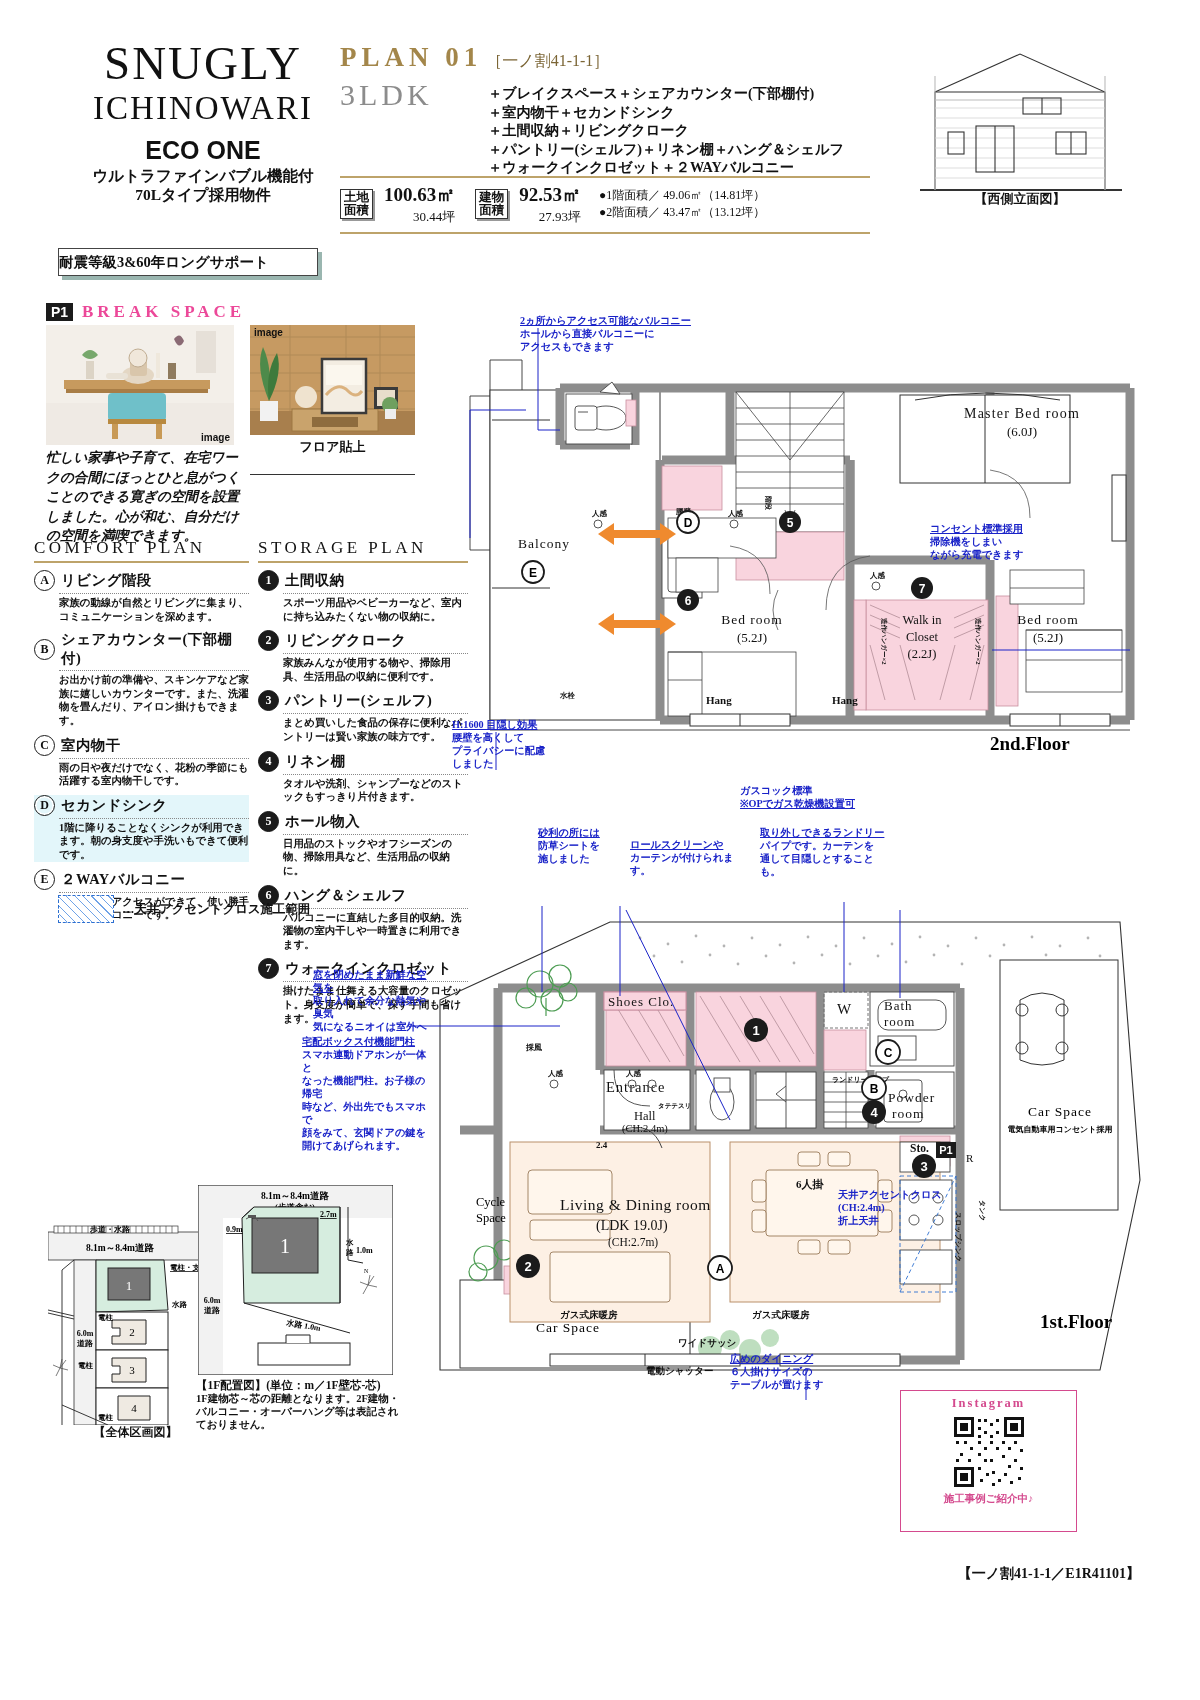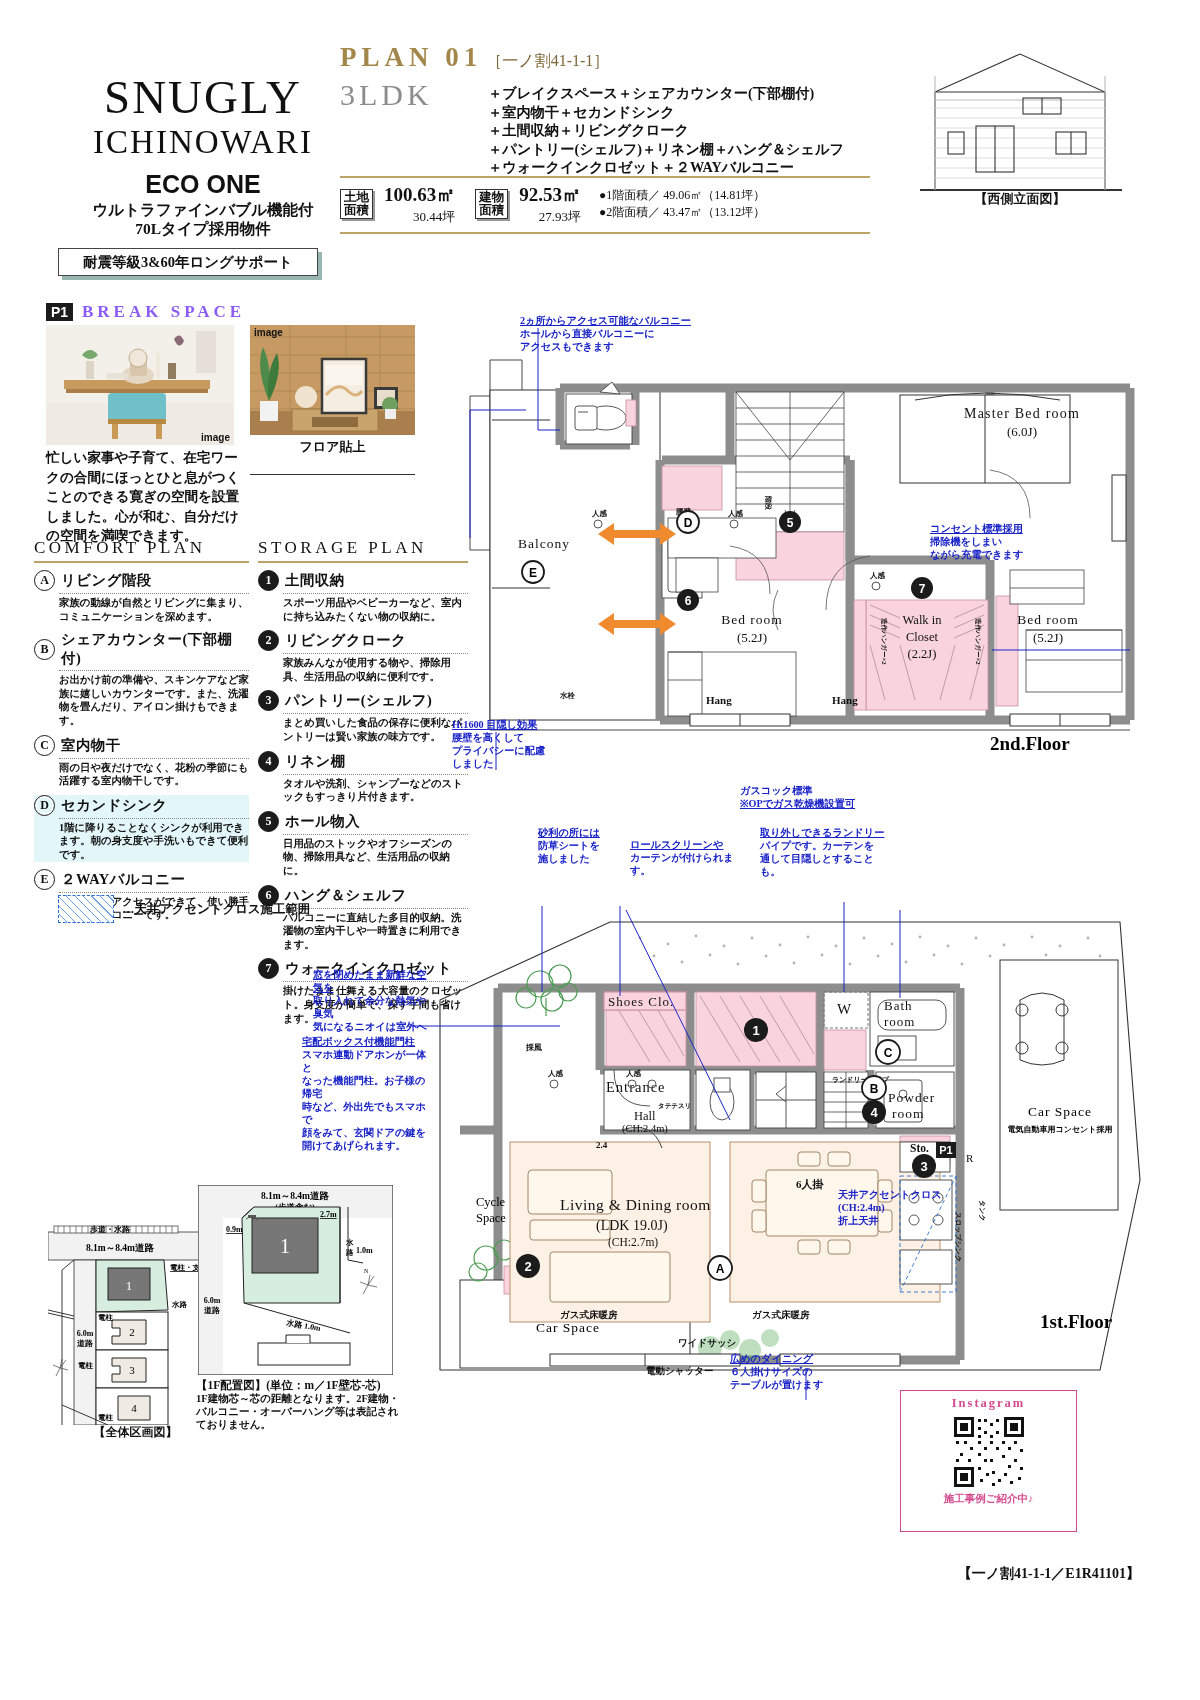--- a/index.html
+++ b/index.html
@@ -2,29 +2,29 @@
 <html><head>
 <meta charset="utf-8">
 <style>
   html,body{margin:0;padding:0;background:#fff;}
   body{width:1200px;height:1700px;position:relative;
        font-family:"Liberation Serif","DejaVu Serif",serif;color:#111;
        overflow:hidden;}
   .pg{position:absolute;inset:0;}
   .abs{position:absolute;}
   
-  #brand{left:58px;top:38px;width:290px;text-align:center;margin-top:34px;}
+  #brand{left:58px;top:38px;width:290px;text-align:center;}
   #brand .b1{font-size:47px;letter-spacing:2px;line-height:50px;}
   #brand .b2{font-size:33px;letter-spacing:2px;line-height:40px;}
   #eco{margin-top:8px;font-family:"Liberation Sans",sans-serif;font-weight:bold;
        font-size:25px;letter-spacing:0px;}
   #ecosub{font-size:15.5px;line-height:19px;font-weight:bold;margin-top:1px;}
   #badge{left:58px;top:248px;width:258px;height:26px;border:1px solid #444;
          box-shadow:4px 4px 0 #9ab6b0;background:#fff;font-size:14.5px;
-         font-weight:bold;text-align:center;line-height:26px;}
+         font-weight:bold;text-align:left;line-height:26px;}
   #plantitle{left:340px;top:42px;}
   #plantitle .pl{font-size:27px;letter-spacing:5px;color:#a3864a;font-weight:bold;
                  display:inline-block;}
   #plantitle .addr{font-size:16px;color:#7b6535;margin-left:4px;}
   #ldk{left:340px;top:78px;font-size:30px;letter-spacing:4px;color:#8c8c8c;}
   #feats{left:488px;top:84px;font-size:14.2px;line-height:18.6px;font-weight:bold;}
   .hr-gold{background:#bda36a;height:1.5px;}
   #hr1{left:340px;top:176px;width:530px;}
   #hr2{left:340px;top:232px;width:530px;}
   #areas{left:340px;top:182px;width:560px;height:48px;}
@@ -35,30 +35,30 @@
   .aval .v1{font-size:19px;font-weight:bold;letter-spacing:0px;}
   .aval .v2{font-size:13px;display:block;text-align:right;}
   #floorareas{font-size:12px;line-height:17px;display:inline-block;
               vertical-align:middle;margin-left:14px;}
   #elev{left:880px;top:40px;width:280px;height:180px;}
   #elevcap{left:880px;top:190px;width:280px;text-align:center;font-size:13px;
            font-weight:bold;}
   
   #bs-tag{left:46px;top:303px;background:#1b1b1b;color:#fff;font-weight:bold;
           font-size:14px;padding:1px 5px;font-family:"Liberation Sans",sans-serif;}
-  #bs-title{left:82px;top:302px;font-size:17px;letter-spacing:4px;color:#8b5cf6;
+  #bs-title{left:82px;top:302px;font-size:17px;letter-spacing:4px;color:#ec4899;
             font-weight:bold;}
   #ph1{left:46px;top:325px;width:188px;height:120px;overflow:hidden;}
   #ph2{left:250px;top:325px;width:165px;height:110px;overflow:hidden;}
   .imgtag{position:absolute;font-size:10px;font-family:"Liberation Sans",sans-serif;
           font-weight:bold;color:#111;}
   #ph2cap{left:250px;top:438px;width:165px;text-align:center;font-size:13px;
           font-weight:bold;border-bottom:1px solid #333;padding-bottom:18px;}
   #bs-txt{left:46px;top:448px;width:200px;font-size:13.6px;line-height:19.5px;
-          font-weight:bold;}
+          font-weight:bold;font-style:italic;}
   
   .sec-h{font-size:17px;letter-spacing:3.5px;border-bottom:2.5px solid #bda36a;
          padding-bottom:3px;font-weight:normal;}
   #comfort{left:34px;top:538px;width:215px;}
   #storage{left:258px;top:538px;width:210px;}
   .item{margin-top:7px;}
   .itop{display:flex;align-items:center;gap:6px;}
   .circ{width:19px;height:19px;border:1.6px solid #1b1b1b;border-radius:50%;
         display:flex;align-items:center;justify-content:center;font-size:12px;
         font-weight:bold;flex:0 0 19px;box-shadow:inset 0 0 0 1.5px #fff;}

